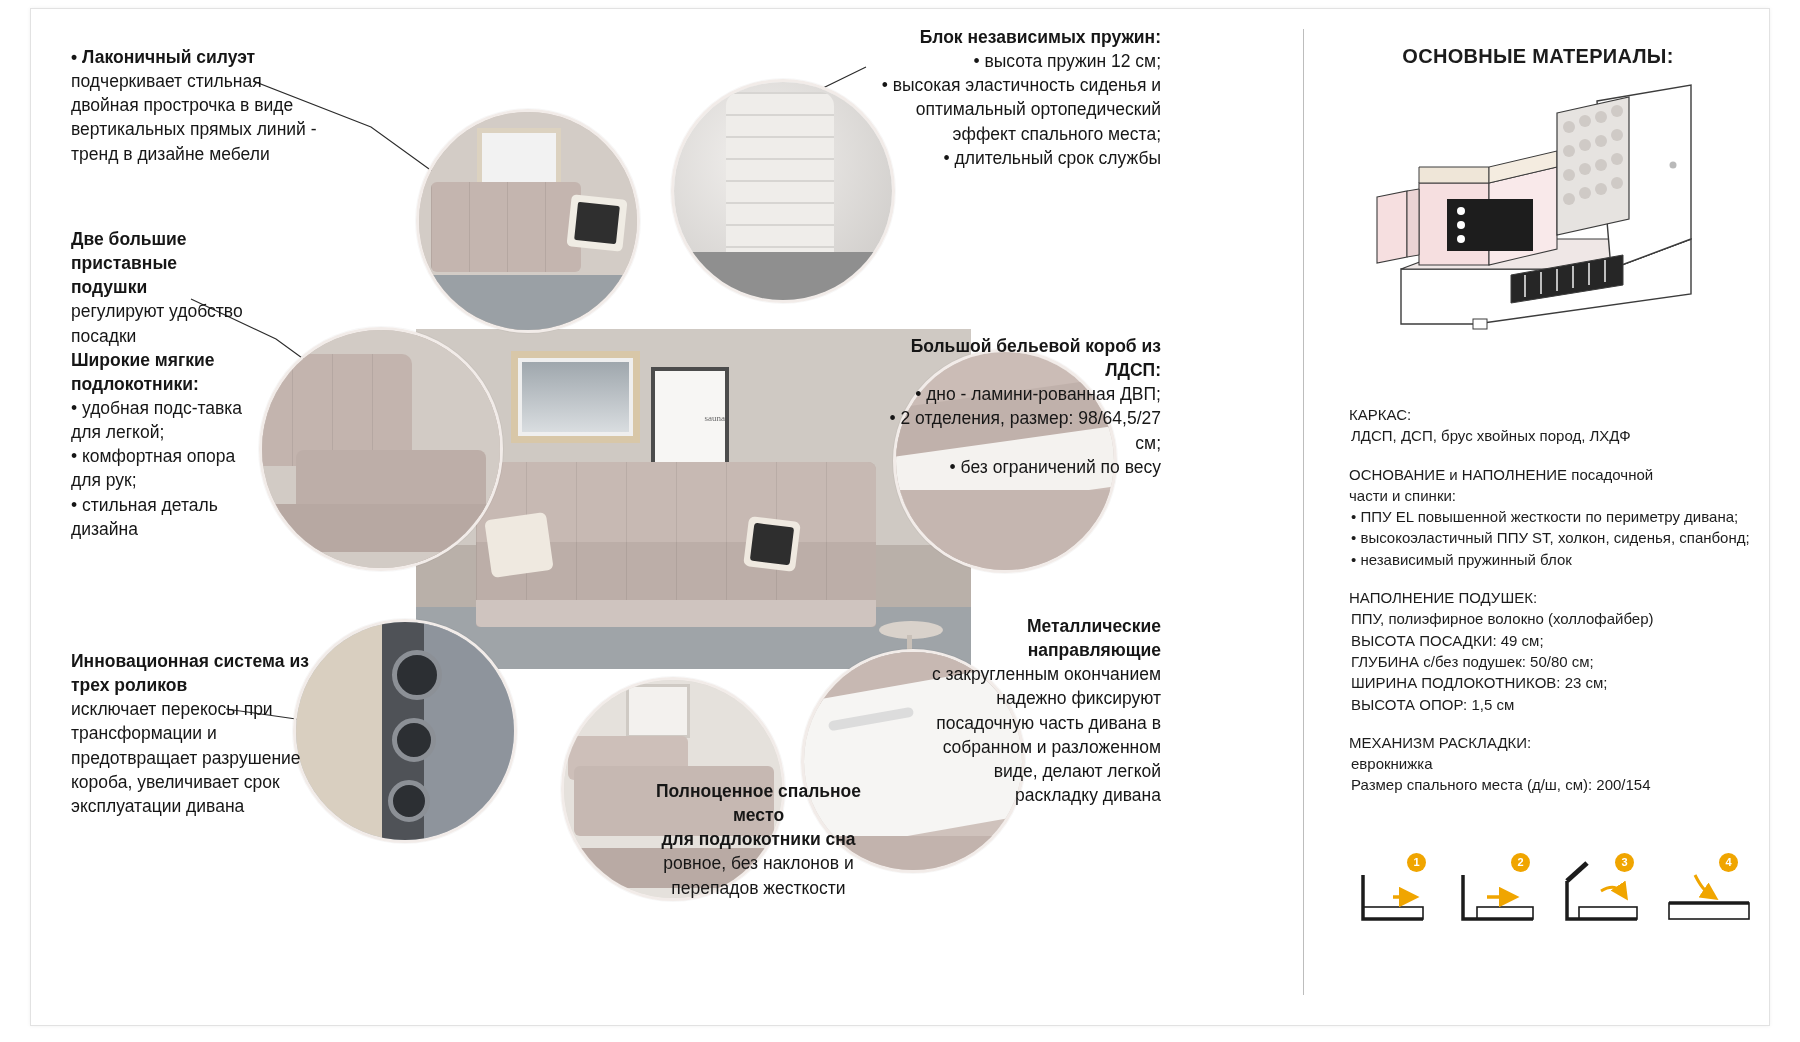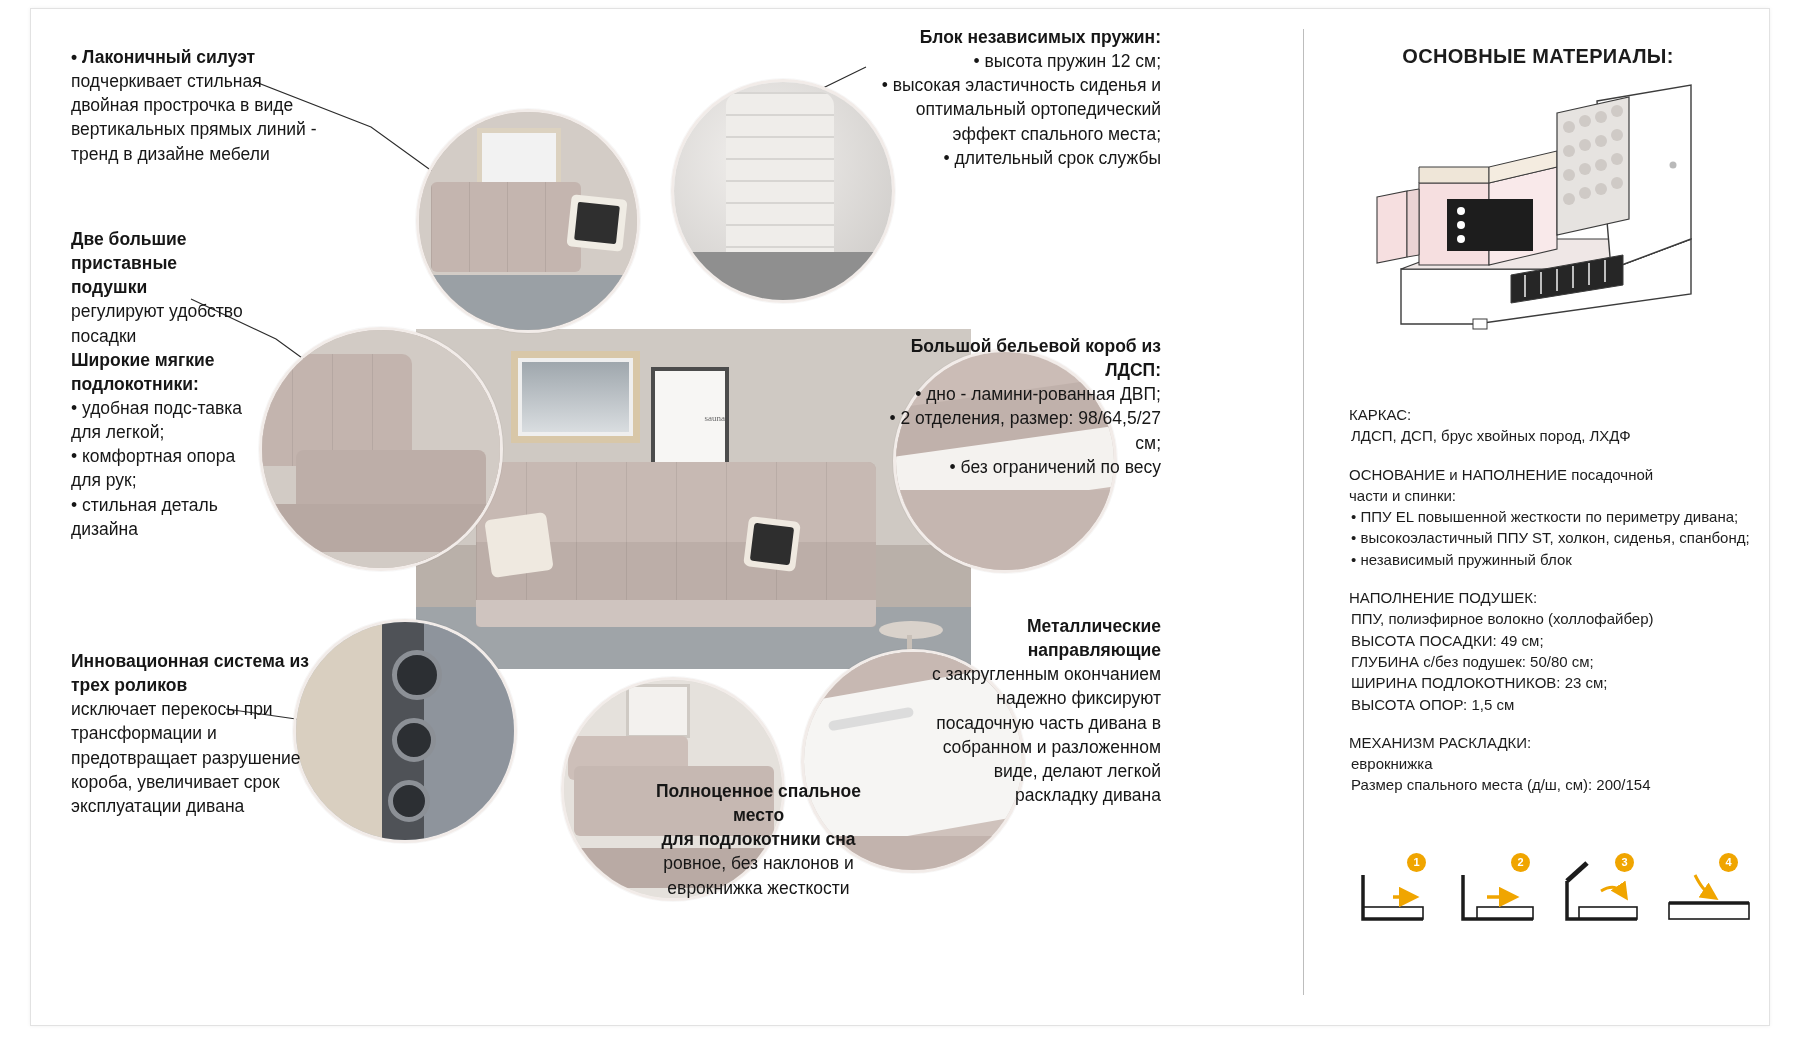--- a/index.html
+++ b/index.html
@@ -442,21 +442,21 @@
     </div>
 
     <div class="txt tright t-rails">
       <div><b>Металлические направляющие</b></div>
       <div>с закругленным окончанием надежно фиксируют посадочную часть дивана в собранном и разложенном виде, делают легкой раскладку дивана</div>
     </div>
 
     <div class="txt tcenter t-bed">
       <div><b>Полноценное спальное место</b></div>
       <div><b>для подлокотники сна</b></div>
-      <div>ровное, без наклонов и еврокнижка жесткости</div>
+      <div>ровное, без наклонов и перепадов жесткости</div>
     </div>
 
     <div class="vdivider"></div>
 
     <div class="right-title">ОСНОВНЫЕ МАТЕРИАЛЫ:</div>
 
     <div class="cutaway">
       <svg viewBox="0 0 370 260" width="370" height="260">
 
         <polygon points="40,190 250,190 330,160 330,215 115,245 40,245" fill="#ffffff" stroke="#3c3c3c" stroke-width="1.4"></polygon>

